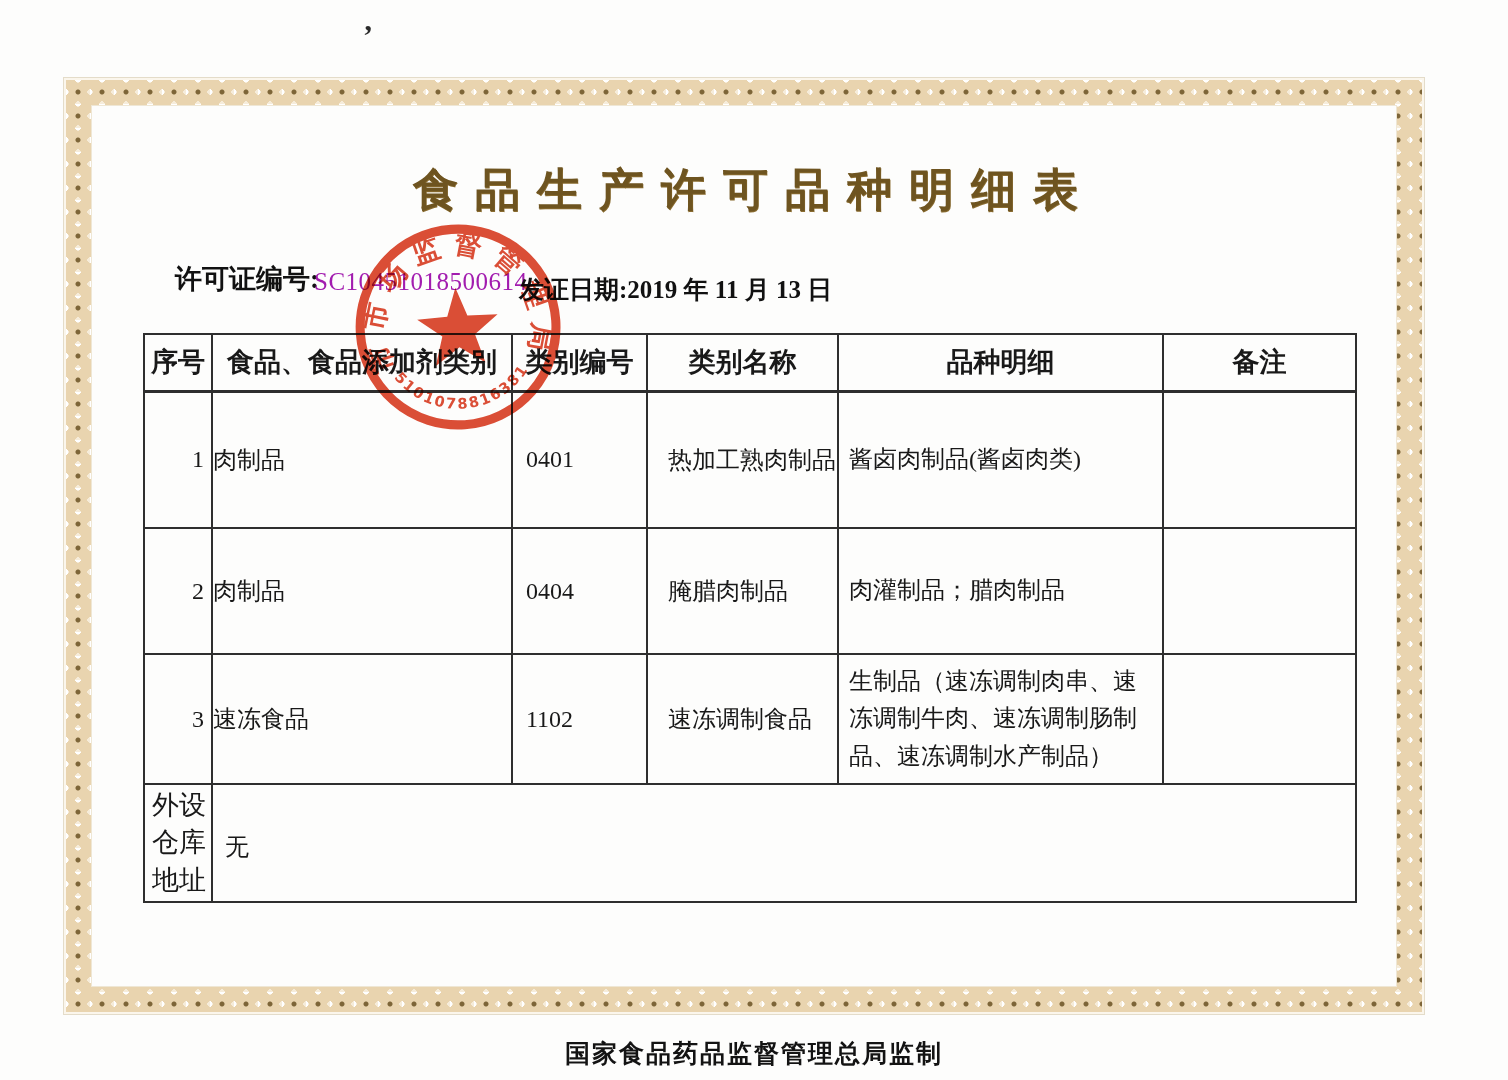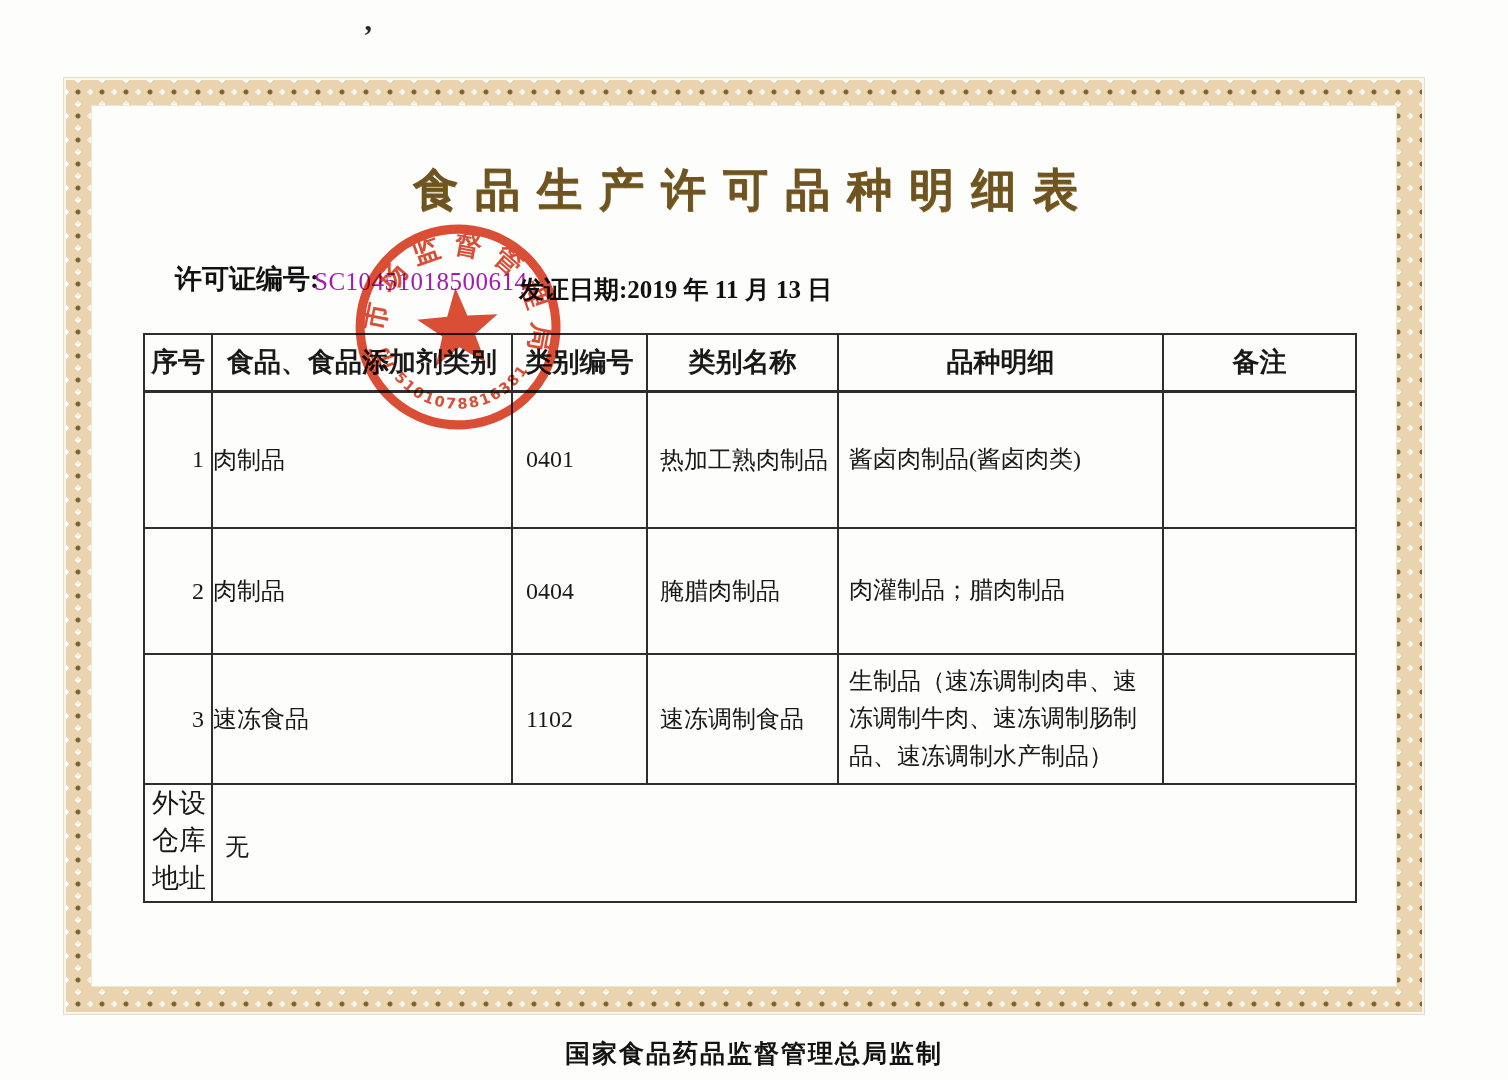--- a/index.html
+++ b/index.html
@@ -104,26 +104,26 @@
   .col-no    { width: 68px;  }
   .col-cat   { width: 300px; }
   .col-code  { width: 135px; }
   .col-name  { width: 191px; }
   .col-det   { width: 325px; }
   .col-rem   { width: 193px; }
 
   .row-1 { height: 137px; }
   .row-2 { height: 126px; }
   .row-3 { height: 130px; }
-  .row-wh { height: 98px; font-family: Liberation Mono, monospace; }
+  .row-wh { height: 98px; }
 
   .cell-no   { text-align: right; padding-right: 7px; }
   .cell-cat  { text-align: left;  }
   .cell-code { text-align: left;  padding-left: 13px; }
-  .cell-name { text-align: left;  padding-left: 12px; }
+  .cell-name { text-align: left;  padding-left: 20px; }
   .cell-det  { text-align: left;  padding-left: 10px; padding-right: 6px; line-height: 1.55; margin-top: 22px; }
   .cell-rem  { }
 
   .wh-label-cell {
     font-weight: bold;
     font-size: 27px;
     text-align: left;
     vertical-align: middle;
     padding: 2px 2px 2px 7px;
     line-height: 1.38;

